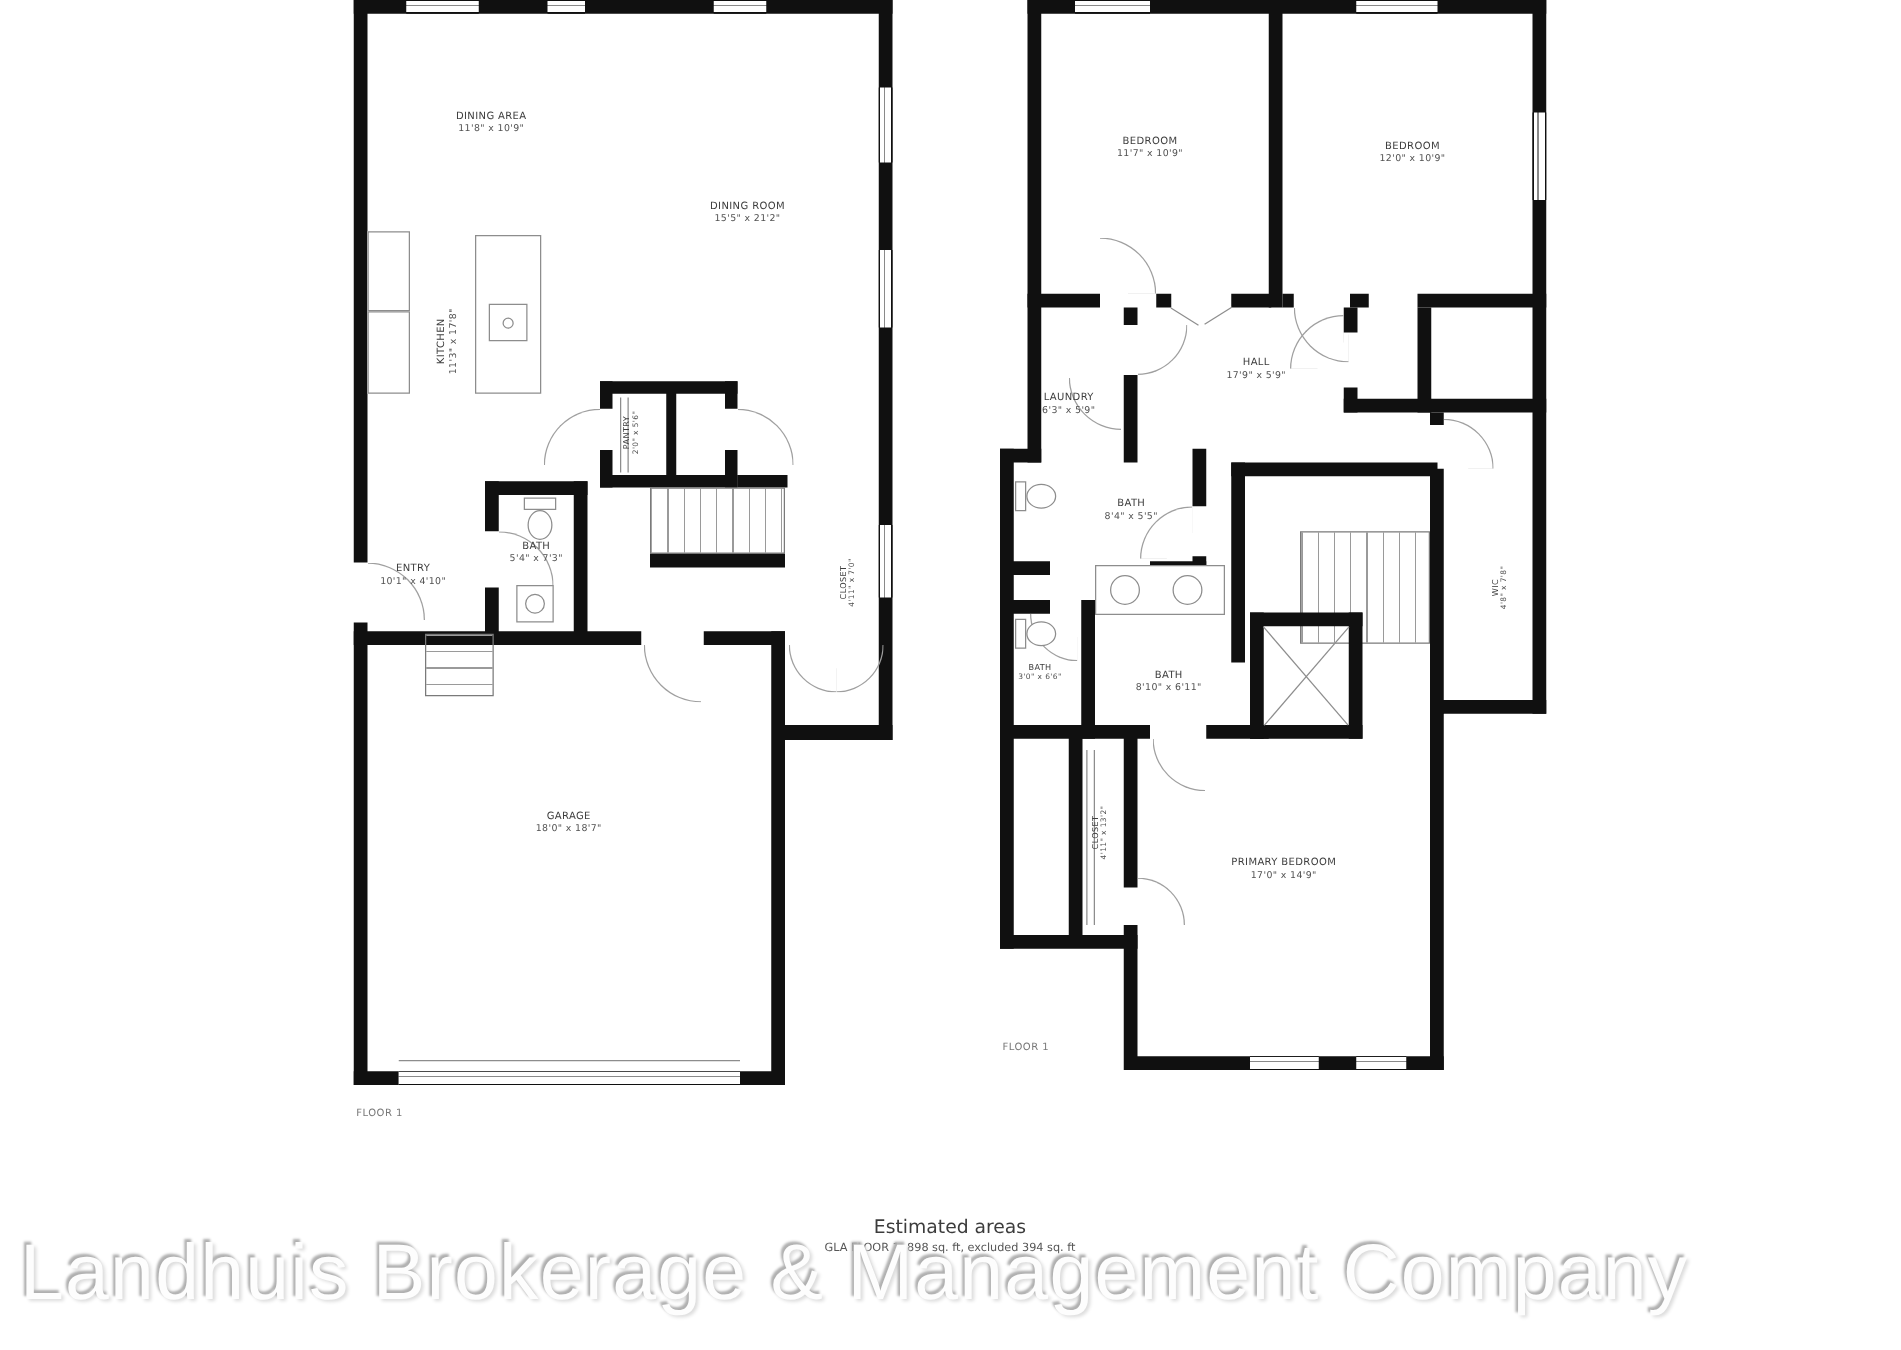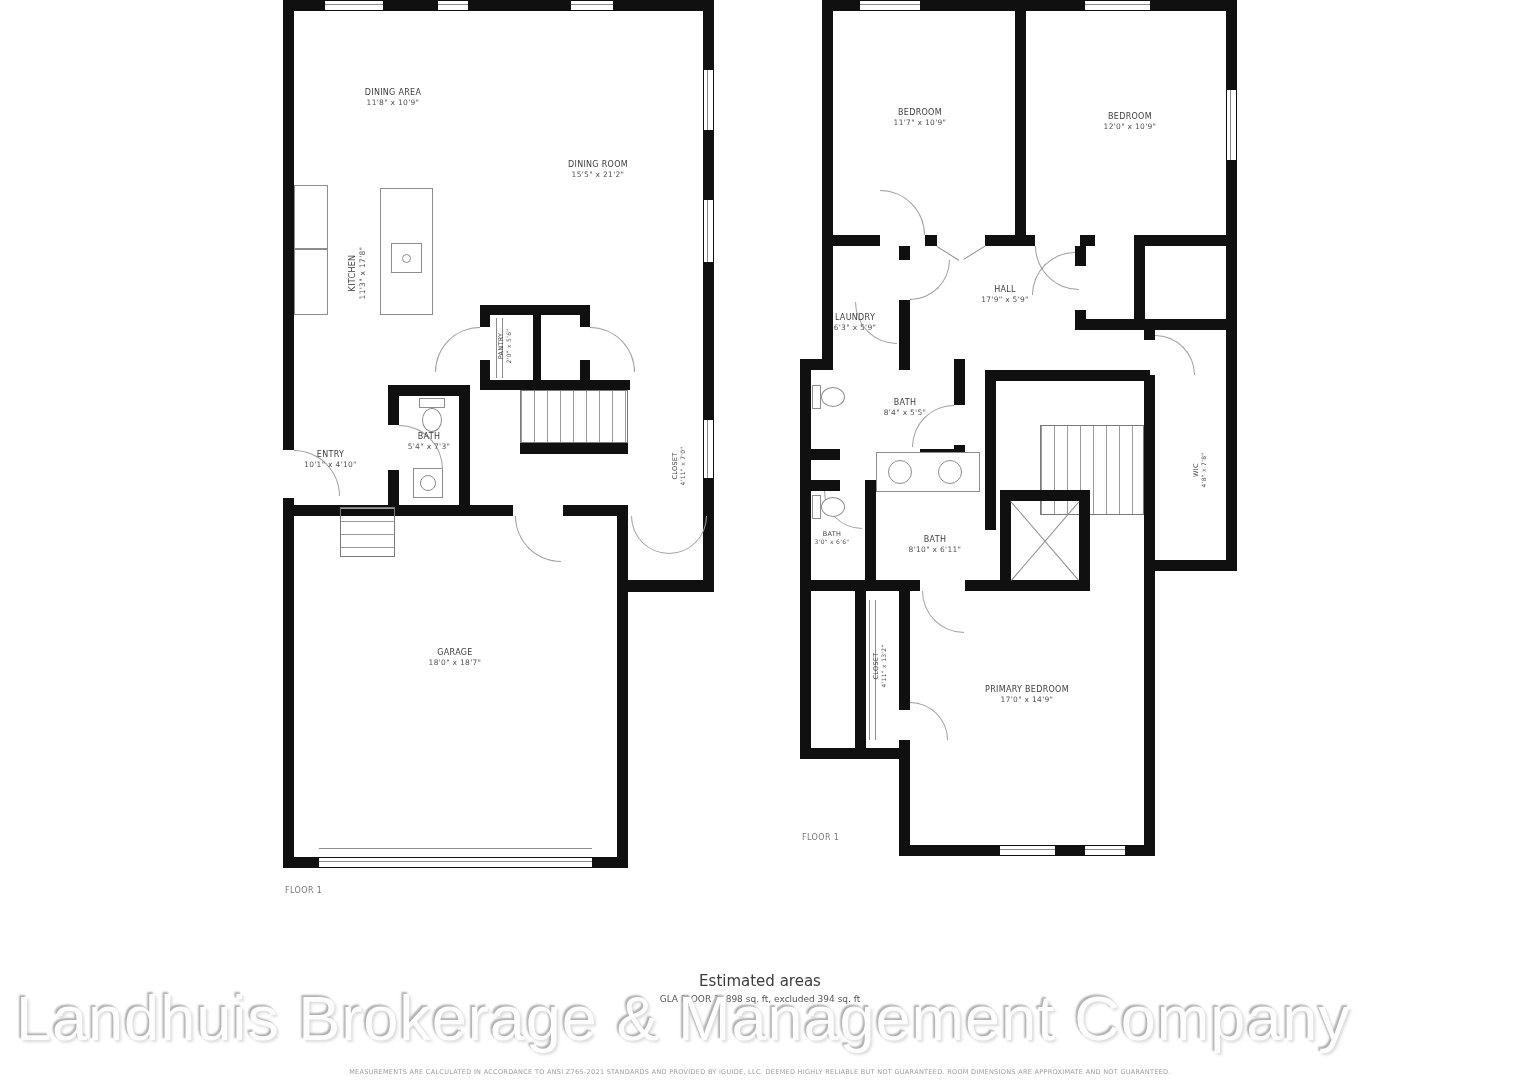--- a/index.html
+++ b/index.html
@@ -266,17 +266,16 @@
       <span class="dims">17'0" x 14'9"</span>
     </div>
     <span class="floortag" style="left:2px;top:833px">FLOOR 1</span>
   </div>
 
   <div id="est">
     <div class="ttl">Estimated areas</div>
     <div class="ln">GLA FLOOR 1: 898 sq. ft, excluded 394 sq. ft</div>
   </div>
 
-  <div id="disc">MEASUREMENTS ARE CALCULATED IN ACCORDANCE TO ANSI Z765-2021 STANDARDS AND PROVIDED BY iGUIDE, LLC. DEEMED HIGHLY RELIABLE BUT NOT GUARANTEED. ROOM DIMENSIONS ARE APPROXIMATE AND NOT GUARANTEED.</div>
 
   <div id="wm">Landhuis Brokerage &amp; Management Company</div>
 
 </div>
 
 </body></html>

